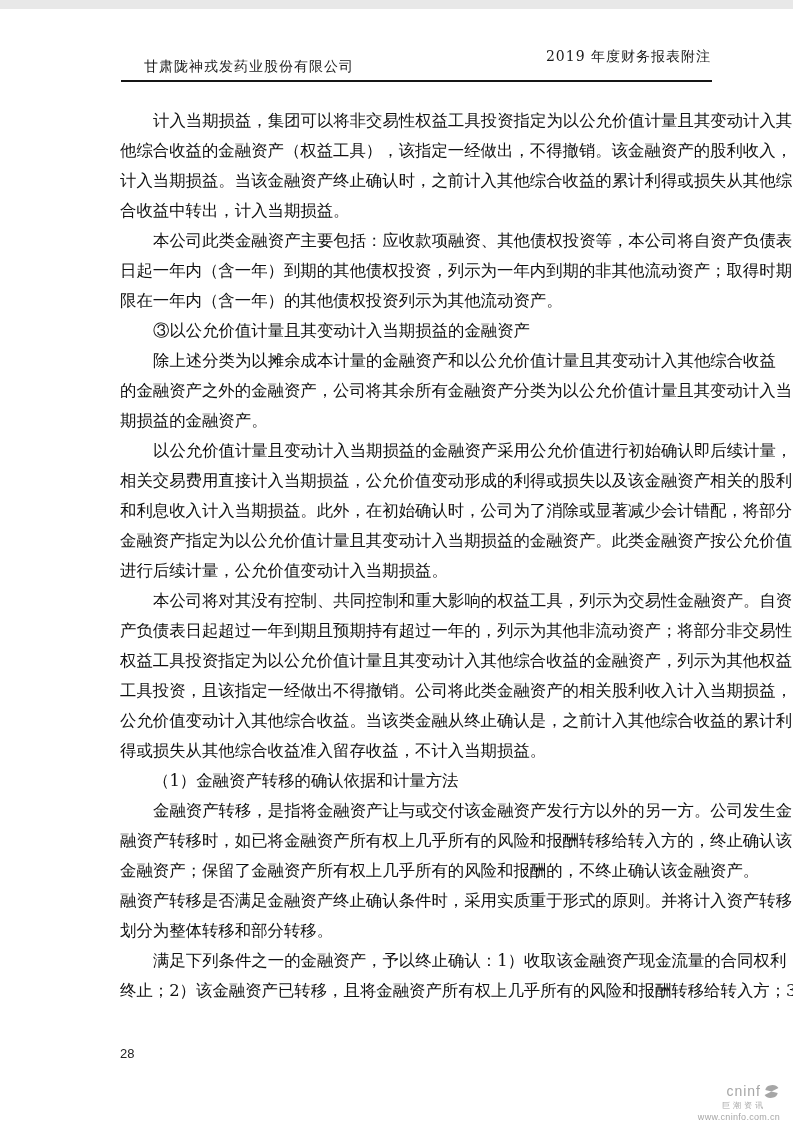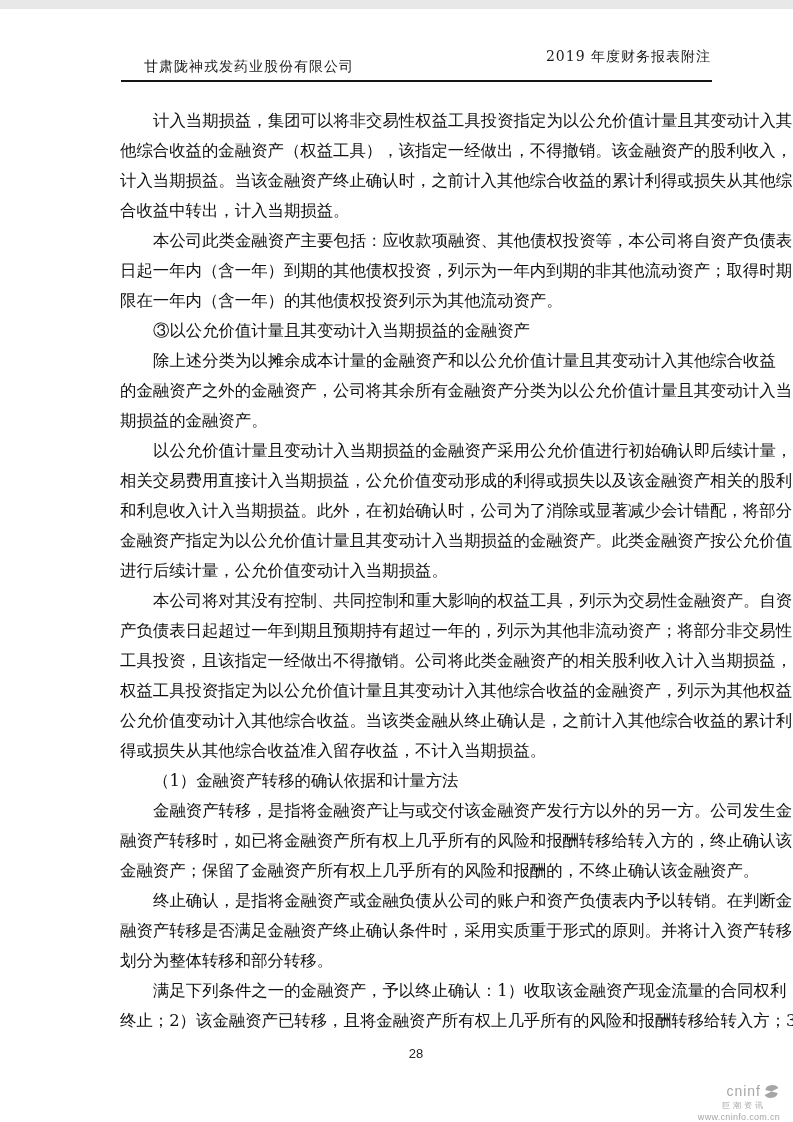--- a/index.html
+++ b/index.html
@@ -24,21 +24,21 @@
   .doc-body{
     position:absolute;left:120px;top:97px;width:592px;
   }
   .line{
     height:30px;line-height:30px;font-size:16.4px;white-space:nowrap;
     letter-spacing:0px;color:#111;
   }
   .line.indent{padding-left:33px;}
   
   .page-num{
-    position:absolute;left:120px;top:1037px;width:592px;text-align:center;
+    position:absolute;left:120px;top:1037px;width:592px;
     font-family:"Liberation Sans","DejaVu Sans",sans-serif;font-size:13px;color:#222;
   }
   .logo-block{
     position:absolute;right:13px;top:1074px;display:flex;flex-direction:column;
     align-items:flex-end;font-family:"Liberation Sans","DejaVu Sans",sans-serif;
   }
   .logo-row1{display:flex;align-items:center;gap:2px;}
   .logo-brand{
     font-size:14px;font-weight:normal;letter-spacing:1px;color:#a6a6a6;line-height:15px;
   }
@@ -71,29 +71,28 @@
       <div class="line indent">除上述分类为以摊余成本计量的金融资产和以公允价值计量且其变动计入其他综合收益</div>
       <div class="line">的金融资产之外的金融资产，公司将其余所有金融资产分类为以公允价值计量且其变动计入当</div>
       <div class="line">期损益的金融资产。</div>
       <div class="line indent">以公允价值计量且变动计入当期损益的金融资产采用公允价值进行初始确认即后续计量，</div>
       <div class="line">相关交易费用直接计入当期损益，公允价值变动形成的利得或损失以及该金融资产相关的股利</div>
       <div class="line">和利息收入计入当期损益。此外，在初始确认时，公司为了消除或显著减少会计错配，将部分</div>
       <div class="line">金融资产指定为以公允价值计量且其变动计入当期损益的金融资产。此类金融资产按公允价值</div>
       <div class="line">进行后续计量，公允价值变动计入当期损益。</div>
       <div class="line indent">本公司将对其没有控制、共同控制和重大影响的权益工具，列示为交易性金融资产。自资</div>
       <div class="line">产负债表日起超过一年到期且预期持有超过一年的，列示为其他非流动资产；将部分非交易性</div>
+      <div class="line">权益工具投资指定为以公允价值计量且其变动计入其他综合收益的金融资产，列示为其他权益</div>
       <div class="line">工具投资，且该指定一经做出不得撤销。公司将此类金融资产的相关股利收入计入当期损益，</div>
-      <div class="line">权益工具投资指定为以公允价值计量且其变动计入其他综合收益的金融资产，列示为其他权益</div>
       <div class="line">公允价值变动计入其他综合收益。当该类金融从终止确认是，之前计入其他综合收益的累计利</div>
       <div class="line">得或损失从其他综合收益准入留存收益，不计入当期损益。</div>
       <div class="line indent">（1）金融资产转移的确认依据和计量方法</div>
       <div class="line indent">金融资产转移，是指将金融资产让与或交付该金融资产发行方以外的另一方。公司发生金</div>
       <div class="line">融资产转移时，如已将金融资产所有权上几乎所有的风险和报酬转移给转入方的，终止确认该</div>
       <div class="line">金融资产；保留了金融资产所有权上几乎所有的风险和报酬的，不终止确认该金融资产。</div>
-      <div class="line indent">终止确认，是指将金融资产或金融负债从公司的账户和资产负债表内予以转销。在判断金</div>
       <div class="line">融资产转移是否满足金融资产终止确认条件时，采用实质重于形式的原则。并将计入资产转移</div>
       <div class="line">划分为整体转移和部分转移。</div>
       <div class="line indent">满足下列条件之一的金融资产，予以终止确认：1）收取该金融资产现金流量的合同权利</div>
       <div class="line">终止；2）该金融资产已转移，且将金融资产所有权上几乎所有的风险和报酬转移给转入方；3）</div>
     </div>
 
   <div class="page-num">28</div>
 
   <div class="logo-block">
     <div class="logo-row1">

